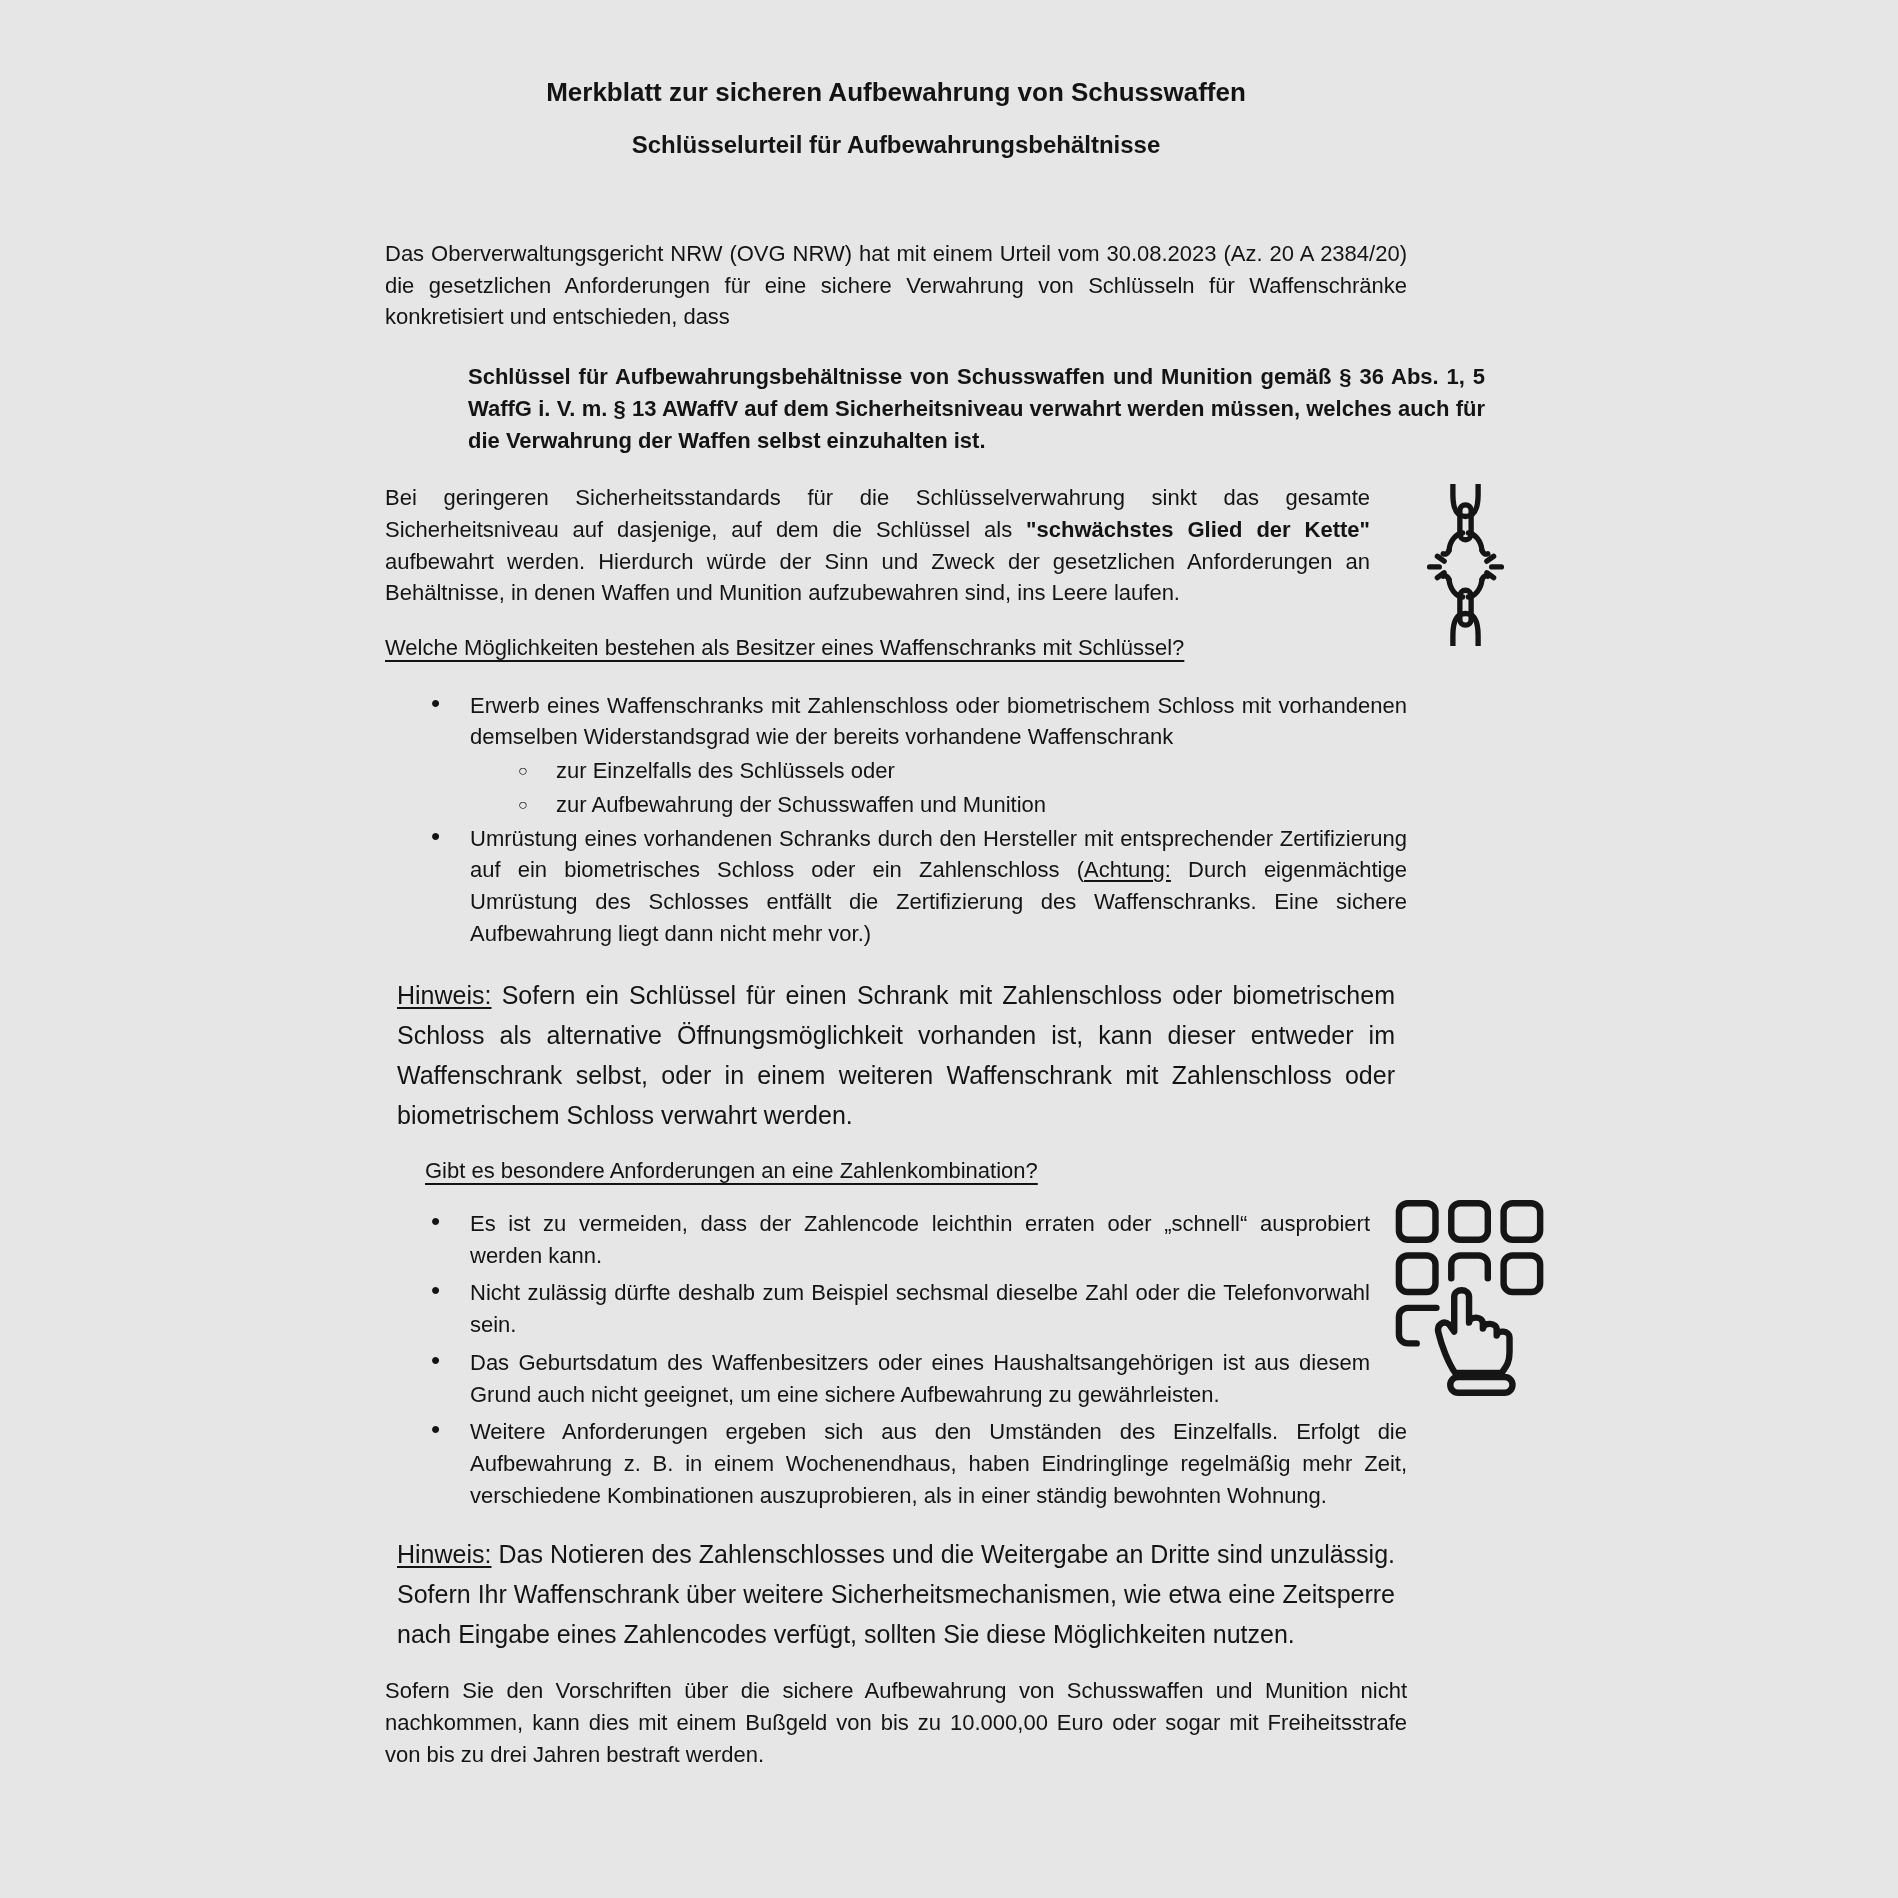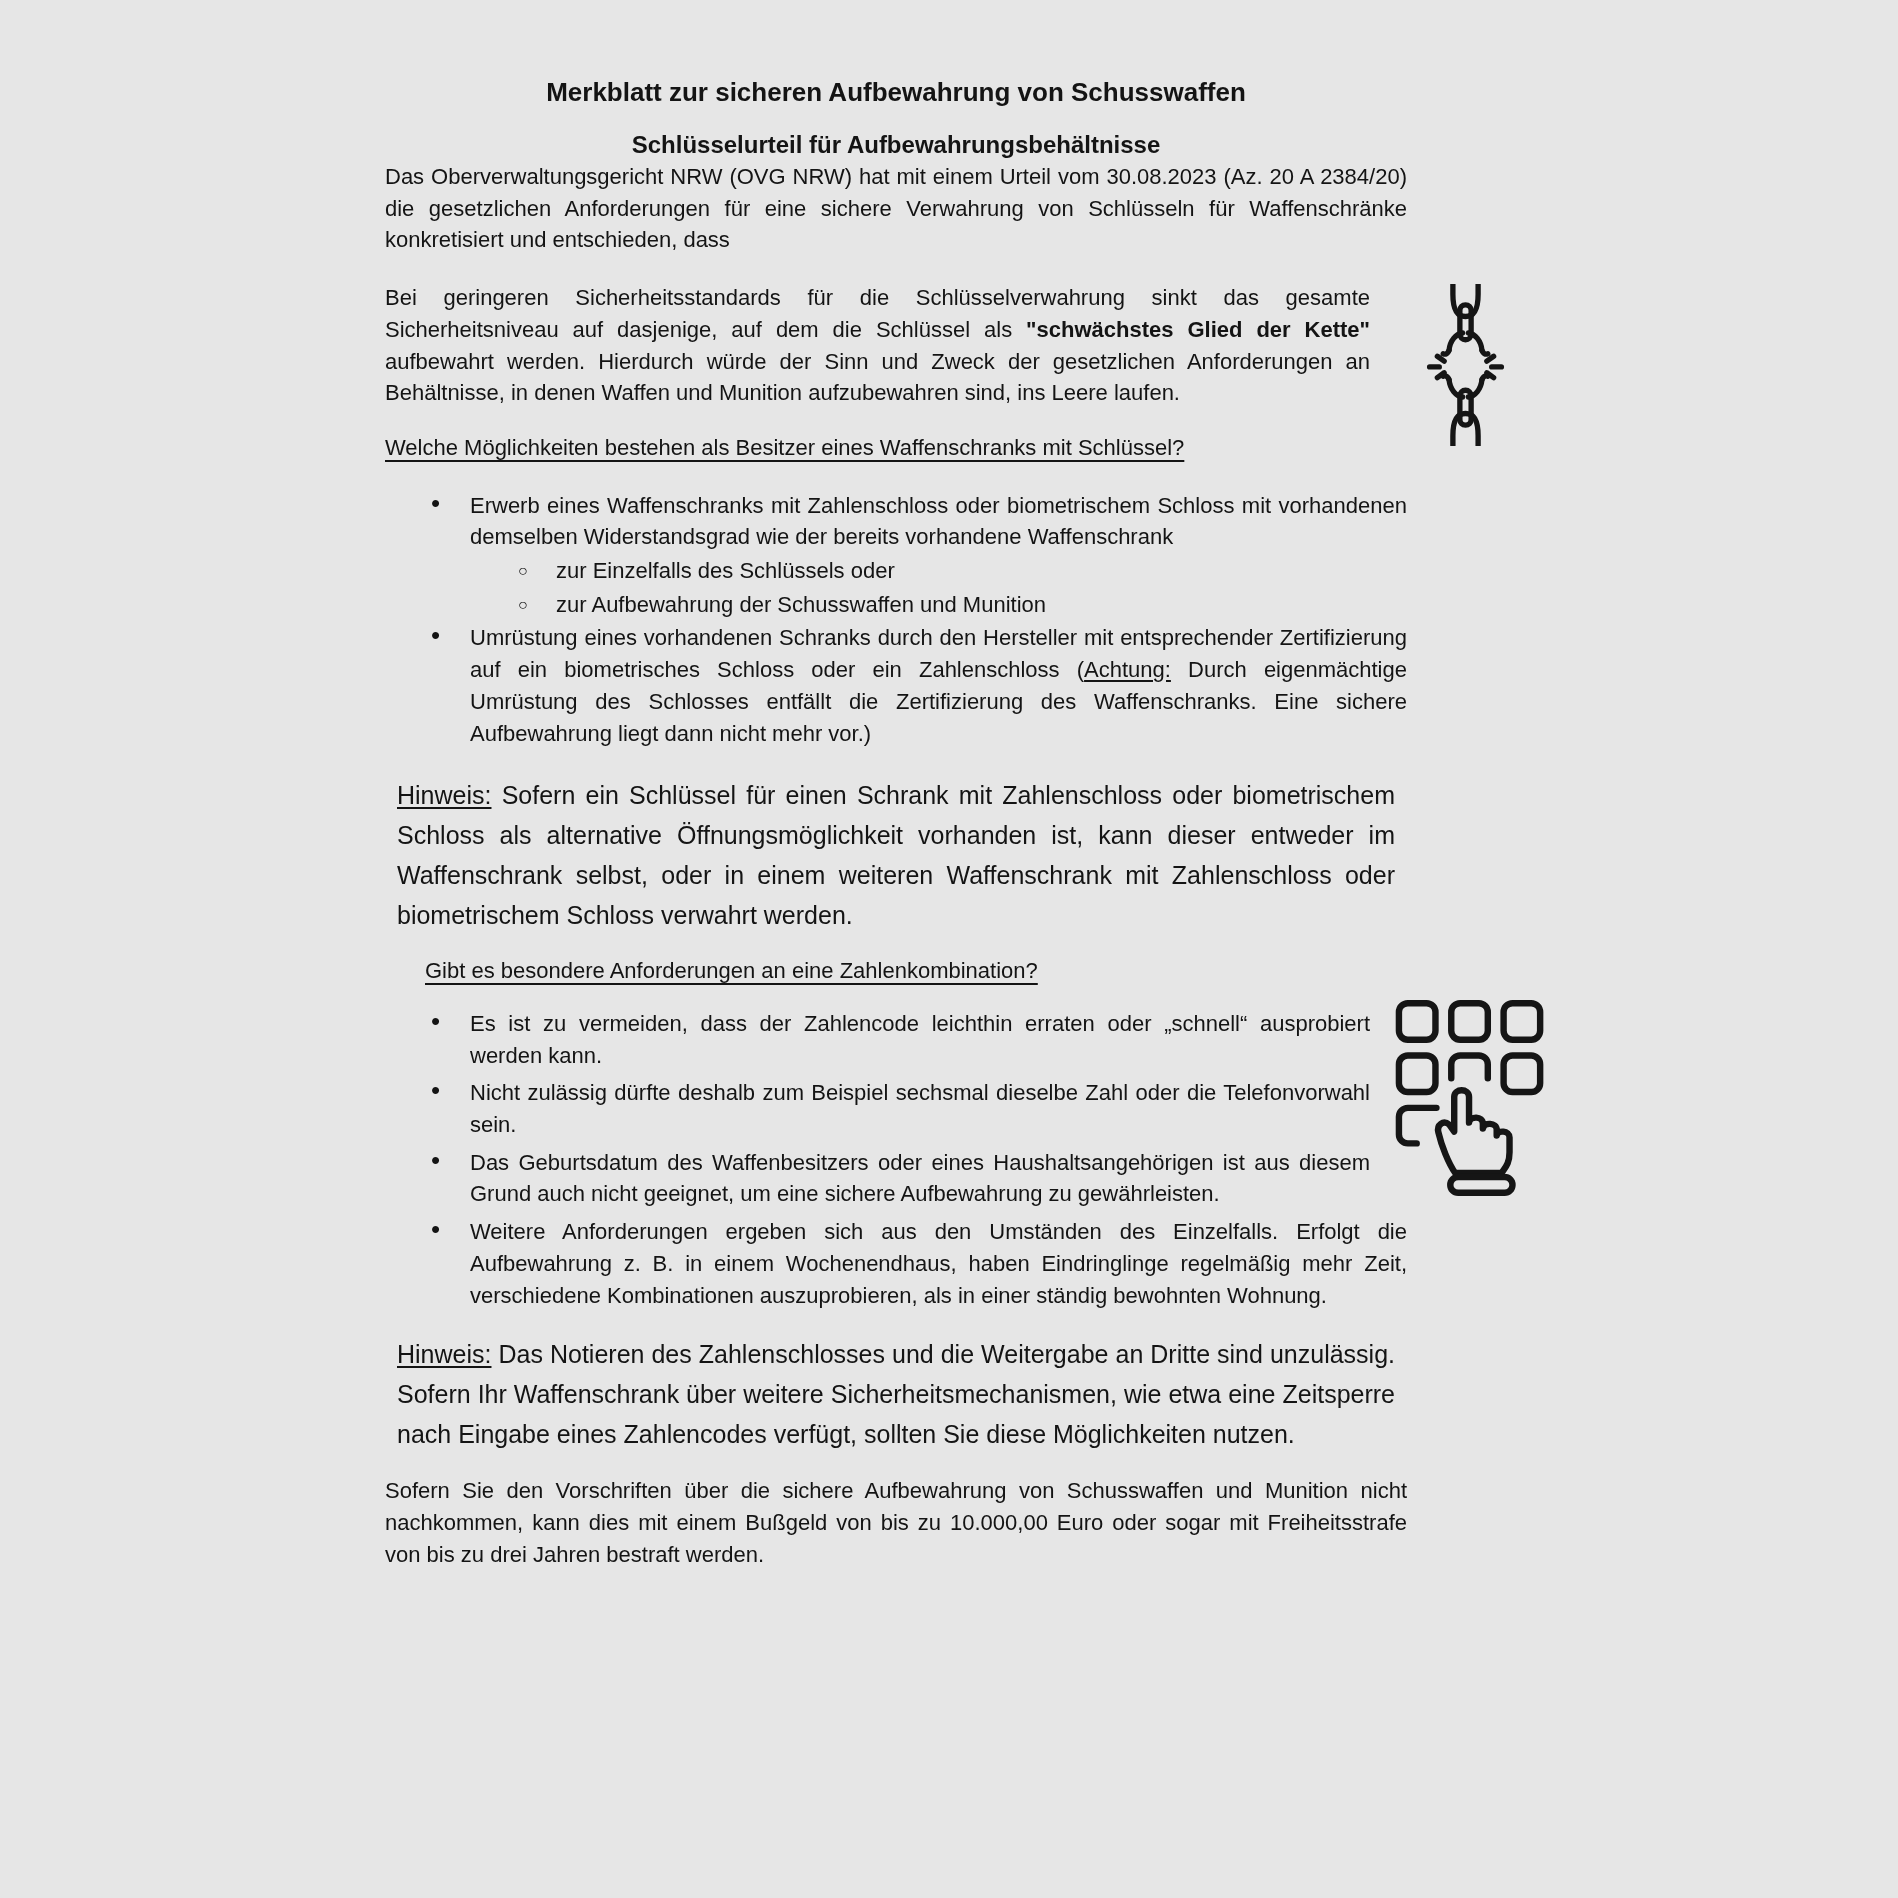--- a/index.html
+++ b/index.html
@@ -7,21 +7,21 @@
   .page{
     position:relative;box-sizing:border-box;width:1820px;height:1898px;overflow:hidden;
     padding:76px 413px 0 385px;
     background:#e6e6e6;color:#141414;
     font-family:"Liberation Sans","DejaVu Sans",sans-serif;
     font-size:22px;line-height:31.7px;
   }
   .title{font-size:26px;font-weight:700;line-height:32px;text-align:center;}
   .subtitle{font-size:24px;line-height:32px;text-align:center;margin-top:21px;font-weight:bold;}
   .para{text-align:justify;margin:0;}
-  .intro{}
+  .intro{margin-top:77px;}
   .quote{margin-top:28px;margin-left:83px;width:1017px;font-weight:700;text-align:justify;}
   .chain-row{position:relative;margin-top:26px;}
   .chain-para{width:985px;}
   .chain-icon{position:absolute;left:1032px;top:2px;}
   .heading{text-decoration:underline;text-underline-offset:5px;text-decoration-thickness:2px;}
   .h-options{margin-top:23px;}
   .h-comb{margin-top:20px;margin-left:40px;}
   .list{margin-top:26px;}
   .list2{position:relative;margin-top:21px;}
   .li{position:relative;}
@@ -45,20 +45,21 @@
 </head>
 <body>
 
 <div class="page">
 
   <div class="title">Merkblatt zur sicheren Aufbewahrung von Schusswaffen</div>
   <div class="subtitle">Schlüsselurteil für Aufbewahrungsbehältnisse</div>
 
   <p class="para intro"><span>Das Oberverwaltungsgericht NRW (OVG NRW) hat mit einem Urteil vom 30.08.2023 (Az. 20 A 2384/20) die gesetzlichen Anforderungen für eine sichere Verwahrung von Schlüsseln für Waffenschränke konkretisiert und entschieden, dass</span></p>
 
+  <div class="quote"><span class="b">Schlüssel für Aufbewahrungsbehältnisse von Schusswaffen und Munition gemäß § 36 Abs. 1, 5 WaffG i. V. m. § 13 AWaffV auf dem Sicherheitsniveau verwahrt werden müssen, welches auch für die Verwahrung der Waffen selbst einzuhalten ist.</span></div>
 
   <div class="chain-row">
     <p class="para chain-para"><span>Bei geringeren Sicherheitsstandards für die Schlüsselverwahrung sinkt das gesamte Sicherheitsniveau auf dasjenige, auf dem die Schlüssel als </span><span class="b">"schwächstes Glied der Kette"</span><span> aufbewahrt werden. Hierdurch würde der Sinn und Zweck der gesetzlichen Anforderungen an Behältnisse, in denen Waffen und Munition aufzubewahren sind, ins Leere laufen.</span></p>
     <svg class="chain-icon" width="97" height="162" viewBox="0 0 100 166" aria-hidden="true">
       <g stroke="#151515" stroke-width="5.5" fill="none" stroke-linecap="round">
         <g>
           <path d="M37 0 V10 C37 26 41 33 50 33 C59 33 63 26 63 10 V0"></path>
           <rect x="44.2" y="21" width="11.6" height="36" rx="5.8"></rect>
           <path d="M33 68 C34 58 40 51 47 50"></path>
           <path d="M67 68 C66 58 60 51 53 50"></path>

